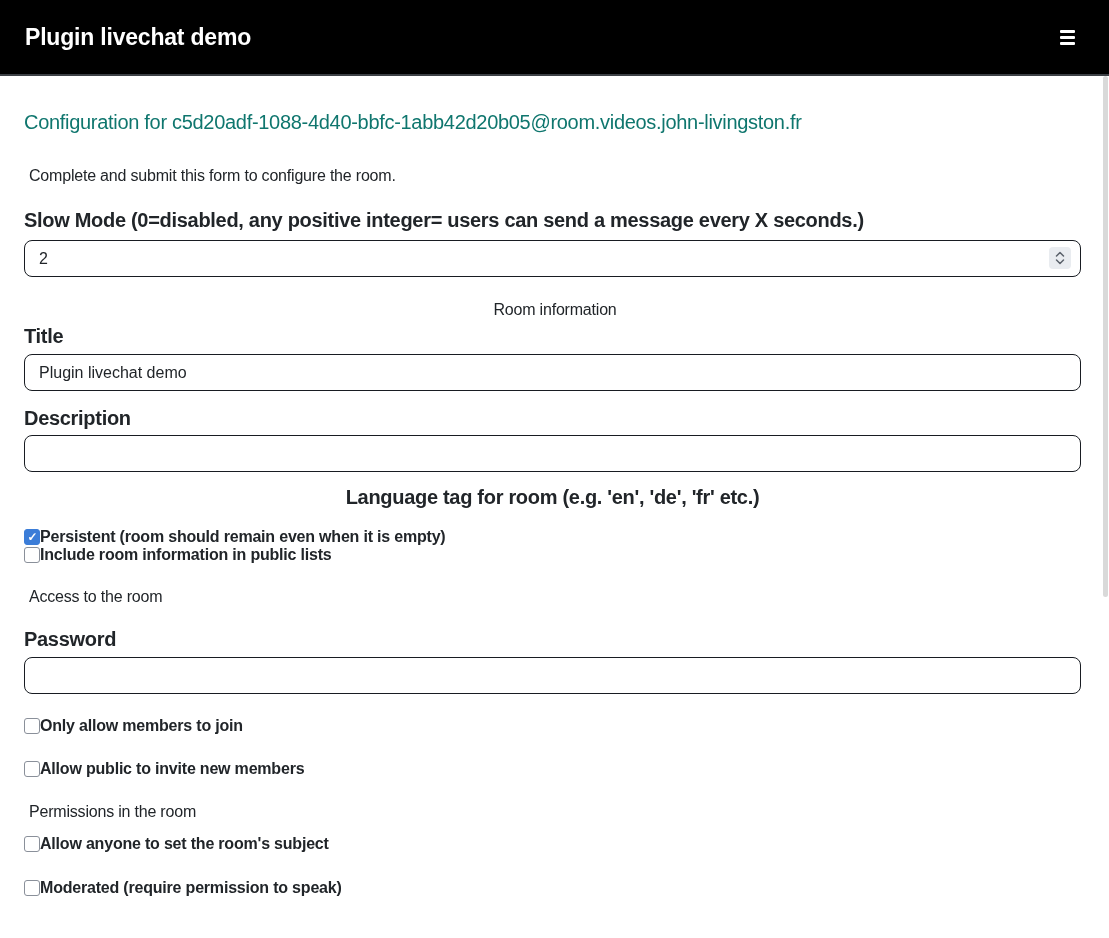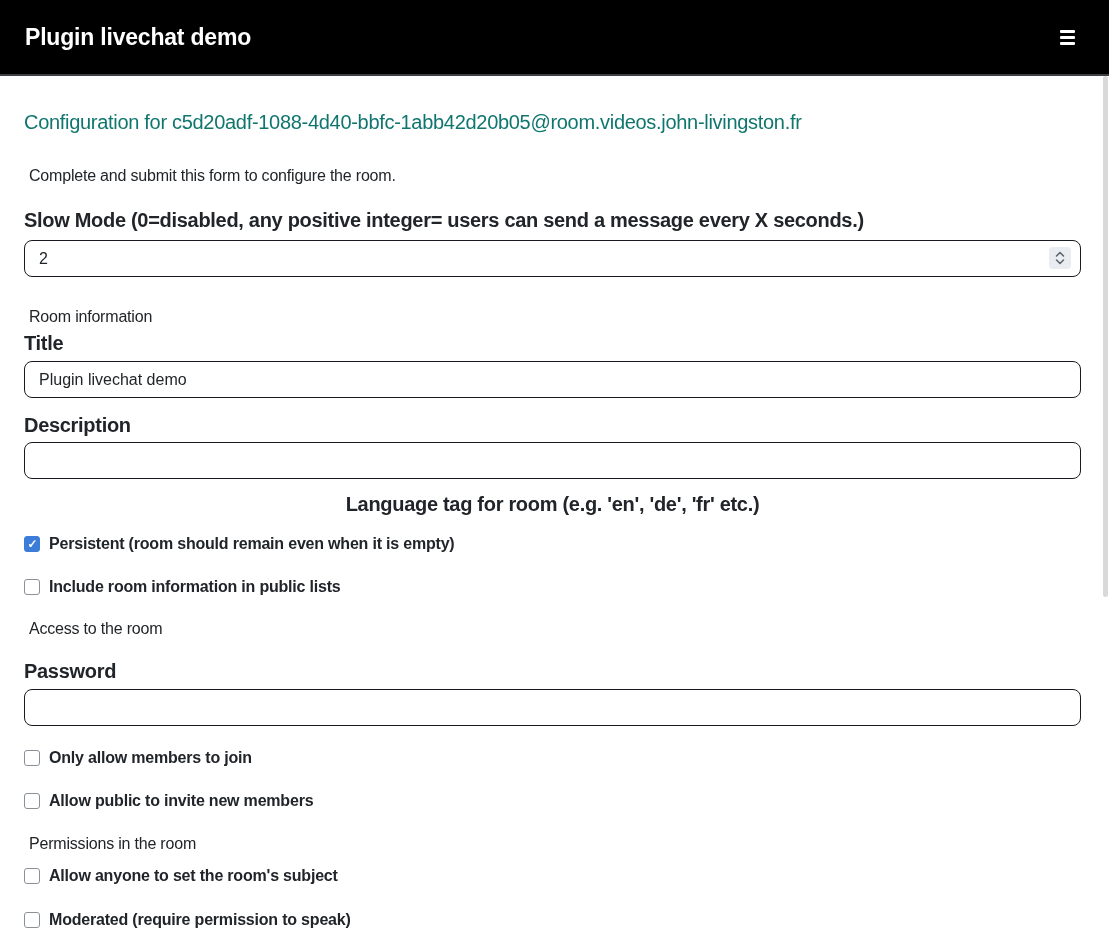--- a/index.html
+++ b/index.html
@@ -102,21 +102,21 @@
     display: flex;
     align-items: center;
     justify-content: center;
     cursor: pointer;
     padding: 0;
   }
 
   .check-row {
     display: flex;
     align-items: center;
-    gap: 9px;
+    gap: 0;
   }
   .checkbox {
     width: 16px;
     height: 16px;
     border: 1px solid #8a909a;
     border-radius: 3px;
     background: #ffffff;
     position: relative;
     flex: none;
     cursor: pointer;
@@ -138,29 +138,29 @@
   .check-label {
     font-weight: 700;
     font-size: 16px;
     letter-spacing: -0.2px;
     cursor: pointer;
   }
 
   
   .mt-slow-label   { margin-top: 27px; }
   .mt-slow-input   { margin-top: 12px; }
-  .mt-sec-room     { margin-top: 32px; }
+  .mt-sec-room     { margin-top: 25px; text-align: center; }
   .mt-title-label  { margin-top: 10px; }
   .mt-title-input  { margin-top: 10px; }
   .mt-desc-label   { margin-top: 19px; }
   .mt-desc-input   { margin-top: 9px;  }
   .mt-lang-label   { margin-top: 17px; text-align: center; }
   .mt-lang-input   { margin-top: 10px; }
   .mt-persistent   { margin-top: 23px; }
-  .mt-publiclist   { margin-top: 25px; }
+  .mt-publiclist   { }
   .mt-sec-access   { margin-top: 25px; }
   .mt-pass-label   { margin-top: 26px; }
   .mt-pass-input   { margin-top: 10px; }
   .mt-members      { margin-top: 23px; }
   .mt-invite       { margin-top: 25px; }
   .mt-sec-perm     { margin-top: 26px; }
   .mt-subject      { margin-top: 15px; }
   .mt-moderated    { margin-top: 26px; }
 
   

